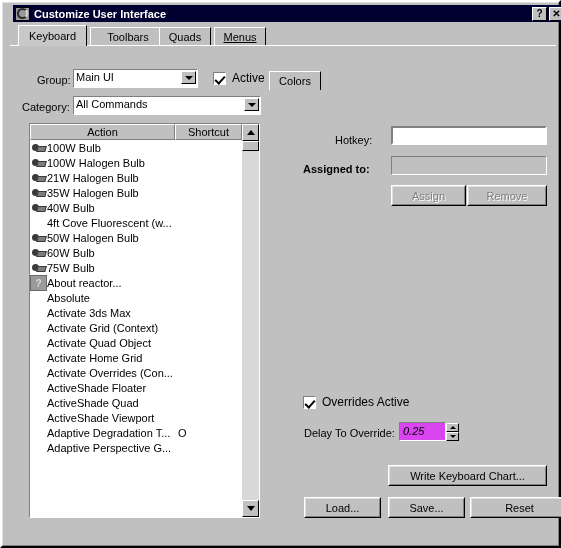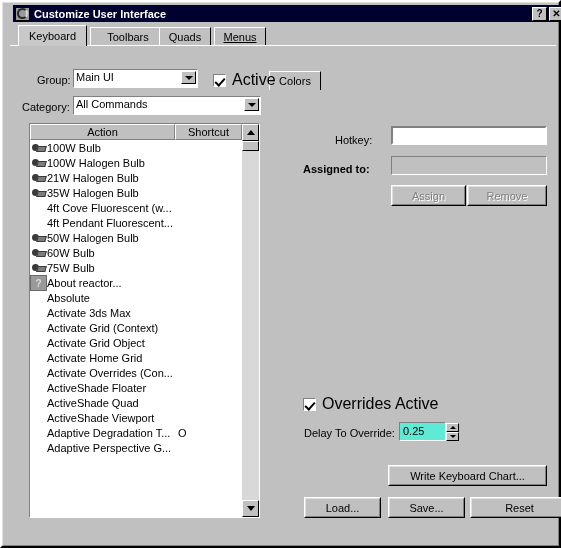--- a/index.html
+++ b/index.html
@@ -95,21 +95,22 @@
   
   .lbl { position: absolute; font-size: 11px; color: #000; white-space: nowrap; }
   .lbl.bold { font-weight: bold; }
 
   
   .sunken {
     border-top: 1px solid #808080;
     border-left: 1px solid #808080;
     border-right: 1px solid #ffffff;
     border-bottom: 1px solid #ffffff;
-    background: #5eead4;
+    background: #d946ef;
+    font-style: italic;
   }
   .sunken2 {
     border-top: 2px solid #808080;
     border-left: 2px solid #808080;
     border-right: 2px solid #ffffff;
     border-bottom: 2px solid #ffffff;
     background: #ffffff;
   }
 
   
@@ -156,21 +157,21 @@
     position: relative; flex: 0 0 auto; cursor: default;
   }
   .chk-box.checked::after {
     content: "";
     position: absolute; left: 3px; top: 1px;
     width: 4px; height: 8px;
     border-right: 2px solid #000;
     border-bottom: 2px solid #000;
     transform: rotate(42deg);
   }
-  .chk-label { margin-left: 6px; font-size: 16px; color: #000; white-space: nowrap; }
+  .chk-label { margin-left: 6px; font-size: 12px; color: #000; white-space: nowrap; }
 
   
   #listbox {
     position: absolute; left: 26px; top: 120px;
     width: 231px; height: 395px;
     border-top: 1px solid #808080;
     border-left: 1px solid #808080;
     border-right: 1px solid #ffffff;
     border-bottom: 1px solid #ffffff;
     background: #ffffff;
@@ -402,26 +403,26 @@
           </div>
           <div class="row">
             <div class="ico ico-bulb"></div>
             <div class="rtext">21W Halogen Bulb</div>
           </div>
           <div class="row">
             <div class="ico ico-bulb"></div>
             <div class="rtext">35W Halogen Bulb</div>
           </div>
           <div class="row">
+            <div class="ico ico-bulb"></div>
+            <div class="rtext">40W Bulb</div>
+          </div>
+          <div class="row">
             <div class="ico"></div>
             <div class="rtext">4ft Cove Fluorescent (w...</div>
-          </div>
-          <div class="row">
-            <div class="ico"></div>
-            <div class="rtext">4ft Pendant Fluorescent...</div>
           </div>
           <div class="row">
             <div class="ico ico-bulb"></div>
             <div class="rtext">50W Halogen Bulb</div>
           </div>
           <div class="row">
             <div class="ico ico-bulb"></div>
             <div class="rtext">60W Bulb</div>
           </div>
           <div class="row">
@@ -439,21 +440,21 @@
           <div class="row">
             <div class="ico"></div>
             <div class="rtext">Activate 3ds Max</div>
           </div>
           <div class="row">
             <div class="ico"></div>
             <div class="rtext">Activate Grid (Context)</div>
           </div>
           <div class="row">
             <div class="ico"></div>
-            <div class="rtext">Activate Grid Object</div>
+            <div class="rtext">Activate Quad Object</div>
           </div>
           <div class="row">
             <div class="ico"></div>
             <div class="rtext">Activate Home Grid</div>
           </div>
           <div class="row">
             <div class="ico"></div>
             <div class="rtext">Activate Overrides (Con...</div>
           </div>
           <div class="row">

